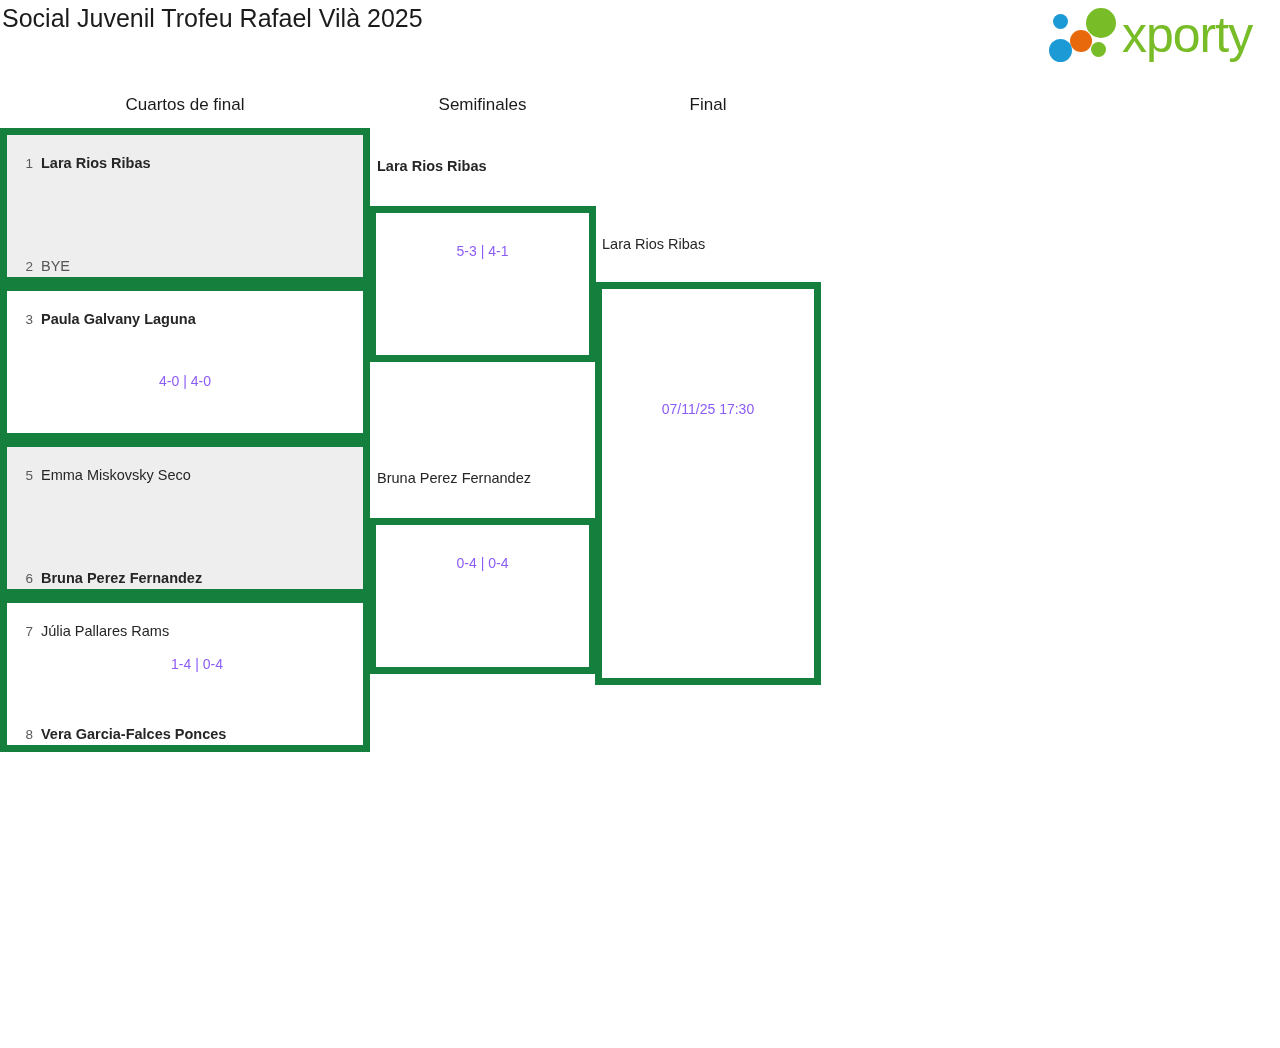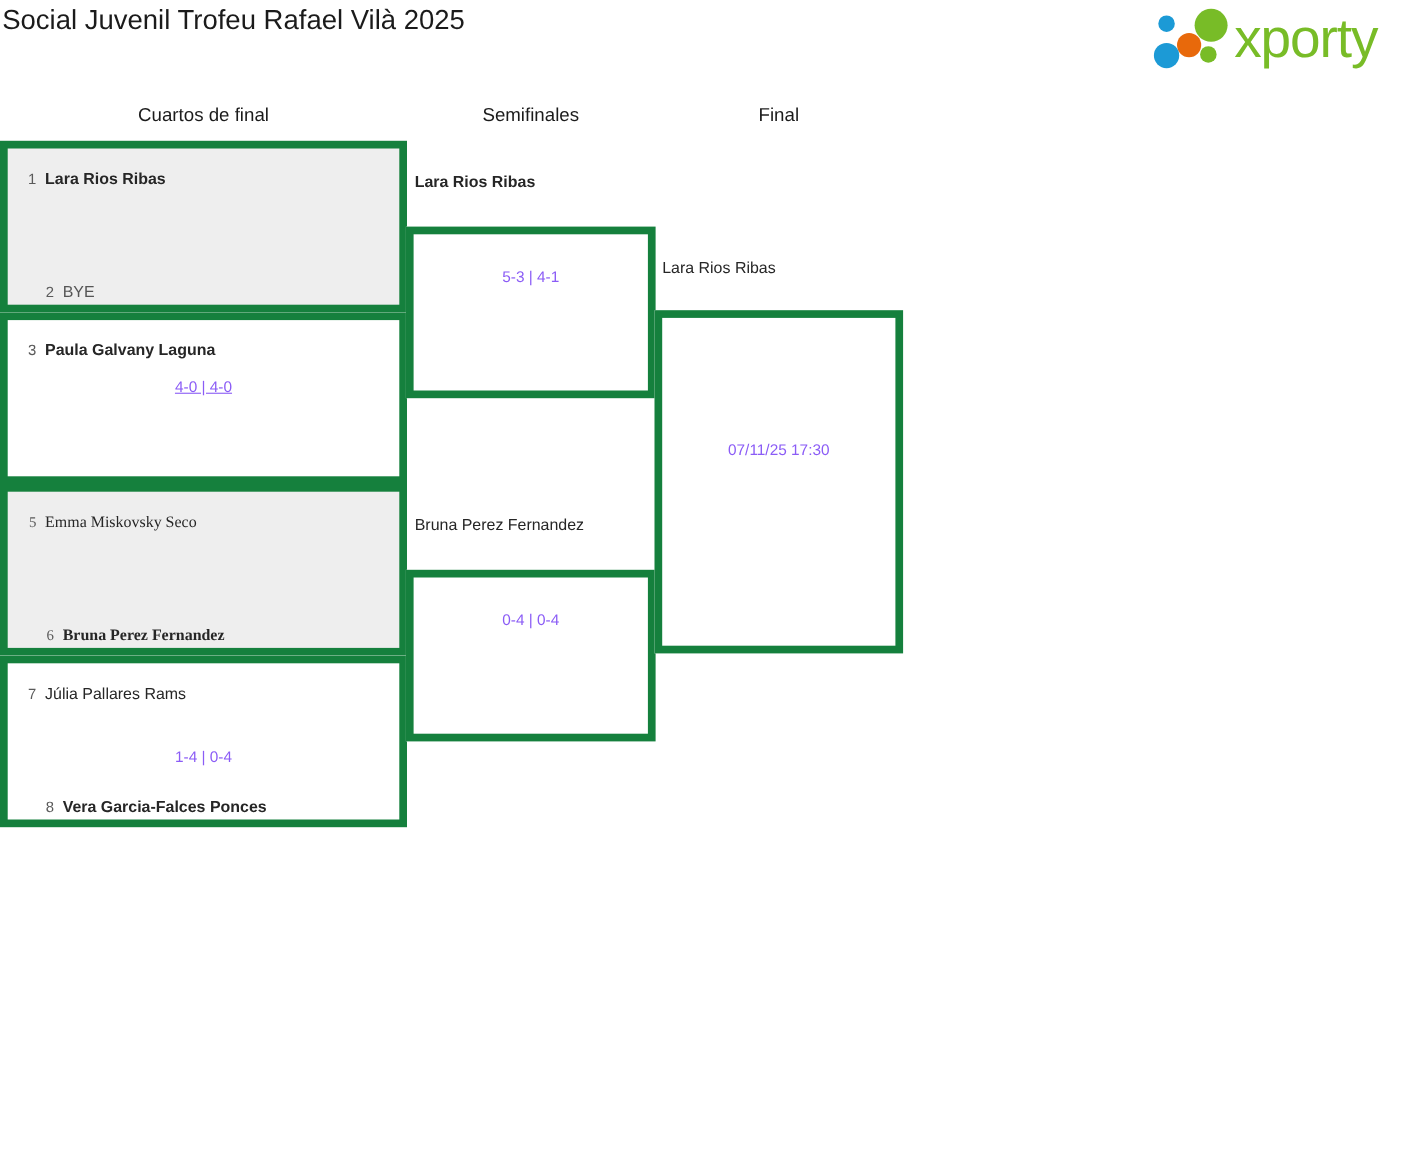--- a/index.html
+++ b/index.html
@@ -118,21 +118,21 @@
     width: 100%;
     text-align: center;
     font-size: 14px;
     color: #8b5cf6;
     white-space: nowrap;
   }
 
   
   .qf { left: 0px; width: 370px; height: 156px; }
   .qf .player-top    { top: 20px;  padding-left: 8px; }
-  .qf .player-bottom { top: 123px; padding-left: 24px; }
+  .qf .player-bottom { top: 123px; padding-left: 8px; }
   .qf .score         { top: 227px; }
 
   
   .sf { left: 369px; width: 227px; height: 156px; }
 
   
   .fn { left: 595px; width: 226px; }
 
   
   .adv-label {
@@ -177,56 +177,56 @@
     <div class="player player-bottom bye">
       <span class="seed">2</span><span class="pname">BYE</span>
     </div>
     <div class="score" style="top:72px;"></div>
   </div>
 
   <div class="match qf" style="top:284px;">
     <div class="player player-top winner">
       <span class="seed">3</span><span class="pname">Paula Galvany Laguna</span>
     </div>
-    <div class="score" style="top:52px;text-decoration:underline;">4-0 | 4-0</div>
-  </div>
-
-  <div class="match qf shaded" style="top:440px;font-family:Liberation Serif, serif;">
+    <div class="score" style="top:82px;">4-0 | 4-0</div>
+  </div>
+
+  <div class="match qf shaded" style="top:440px;">
     <div class="player player-top">
       <span class="seed">5</span><span class="pname">Emma Miskovsky Seco</span>
     </div>
     <div class="player player-bottom winner">
       <span class="seed">6</span><span class="pname">Bruna Perez Fernandez</span>
     </div>
   </div>
 
   <div class="match qf" style="top:596px;">
     <div class="player player-top">
       <span class="seed">7</span><span class="pname">Júlia Pallares Rams</span>
     </div>
     <div class="player player-bottom winner">
       <span class="seed">8</span><span class="pname">Vera Garcia-Falces Ponces</span>
     </div>
-    <div class="score" style="top:77px;">1-4 | 0-4</div>
+    <div class="score" style="top:53px;padding-left:12px;">1-4 | 0-4</div>
   </div>
 
   <div class="adv-label winner" style="left:377px; top:158px;">Lara Rios Ribas</div>
   <div class="adv-label" style="left:377px; top:313px;">Paula Galvany Laguna</div>
 
   <div class="adv-label" style="left:377px; top:470px;">Bruna Perez Fernandez</div>
   <div class="adv-label winner" style="left:377px; top:625px;">Vera Garcia-Falces Ponces</div>
 
   <div class="match sf" style="top:206px;">
     <div class="score" style="top:30px;">5-3 | 4-1</div>
   </div>
 
   <div class="match sf" style="top:518px;">
     <div class="score" style="top:30px;">0-4 | 0-4</div>
   </div>
 
   <div class="adv-label" style="left:602px; top:236px;">Lara Rios Ribas</div>
   <div class="adv-label" style="left:602px; top:548px;">Vera Garcia-Falces Ponces</div>
 
-  <div class="match fn" style="top:282px; height:312px;">
+  <div class="match fn" style="top:282px; height:403px;">
     <div class="score" style="top:112px;">07/11/25 17:30</div>
   </div>
 
 </div>
 
 </body></html>

